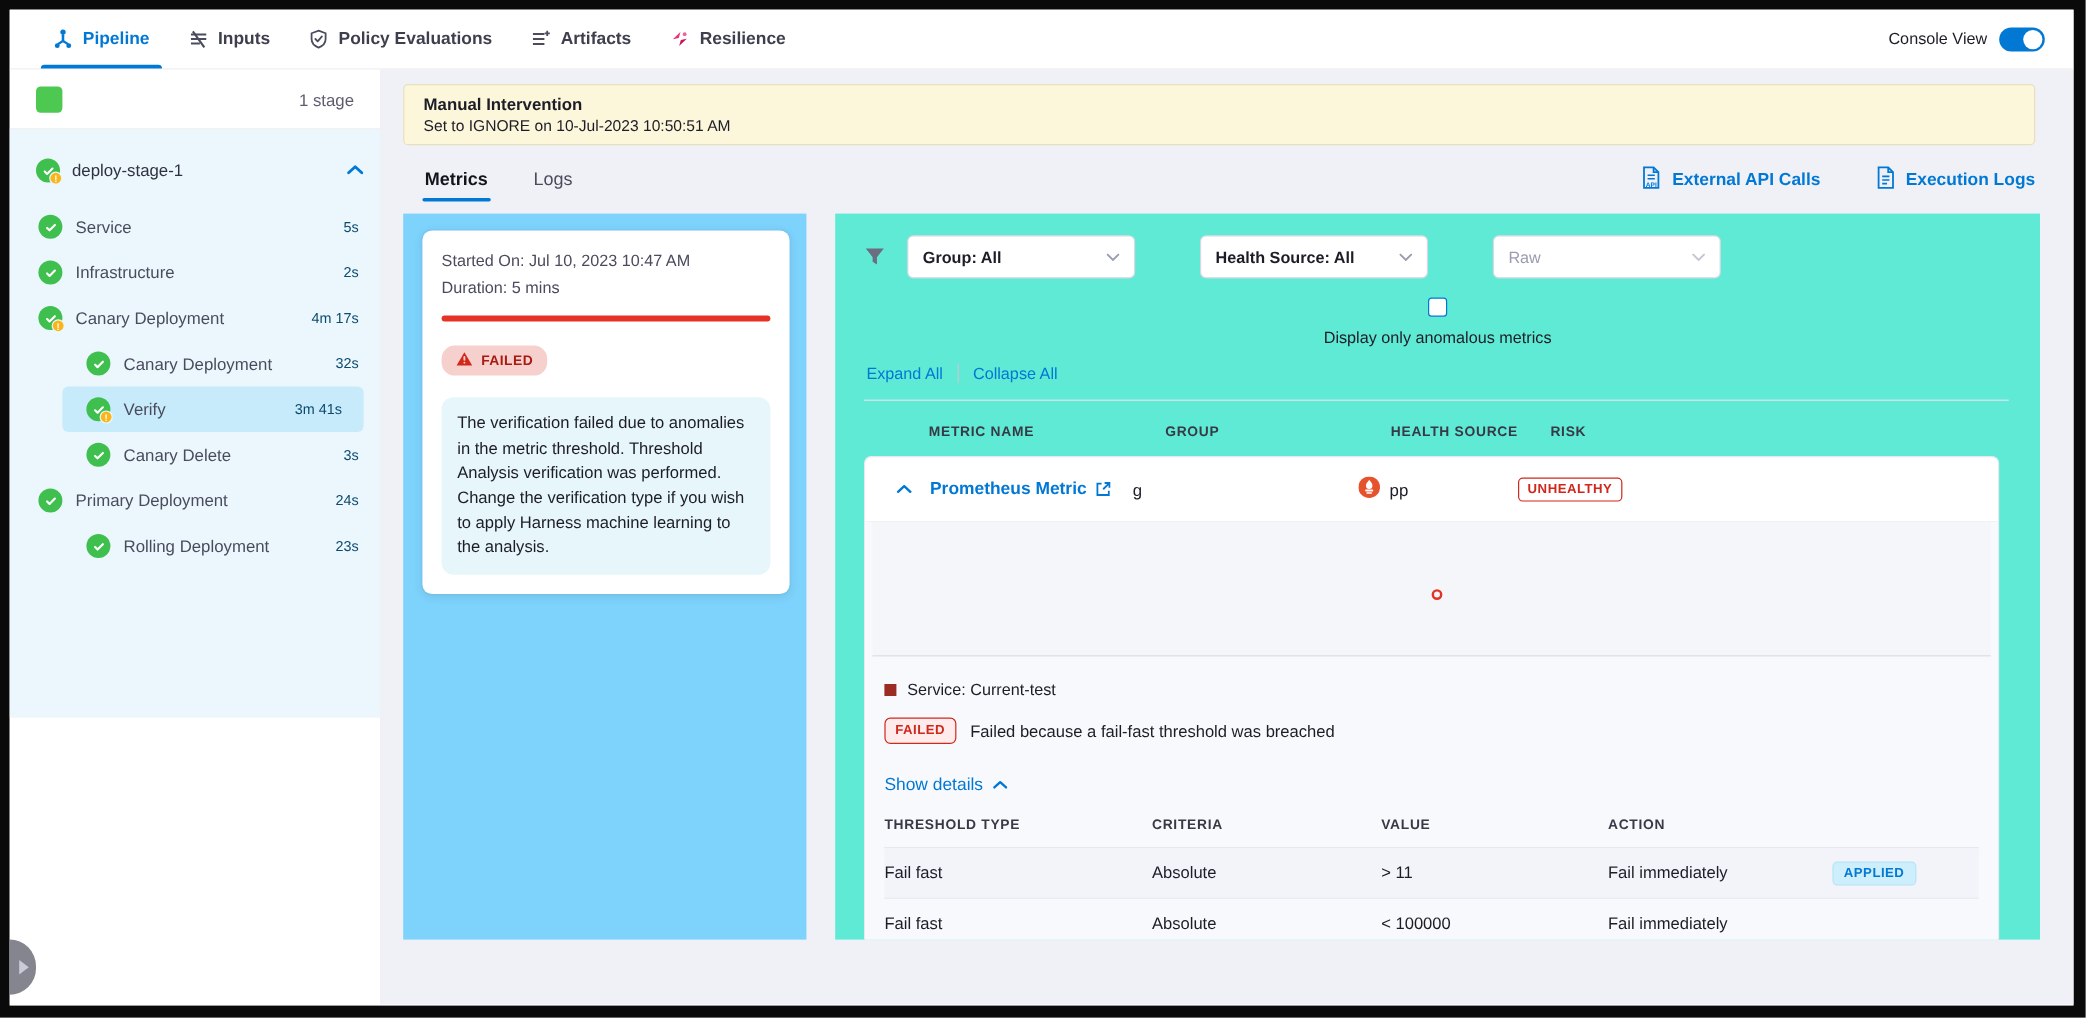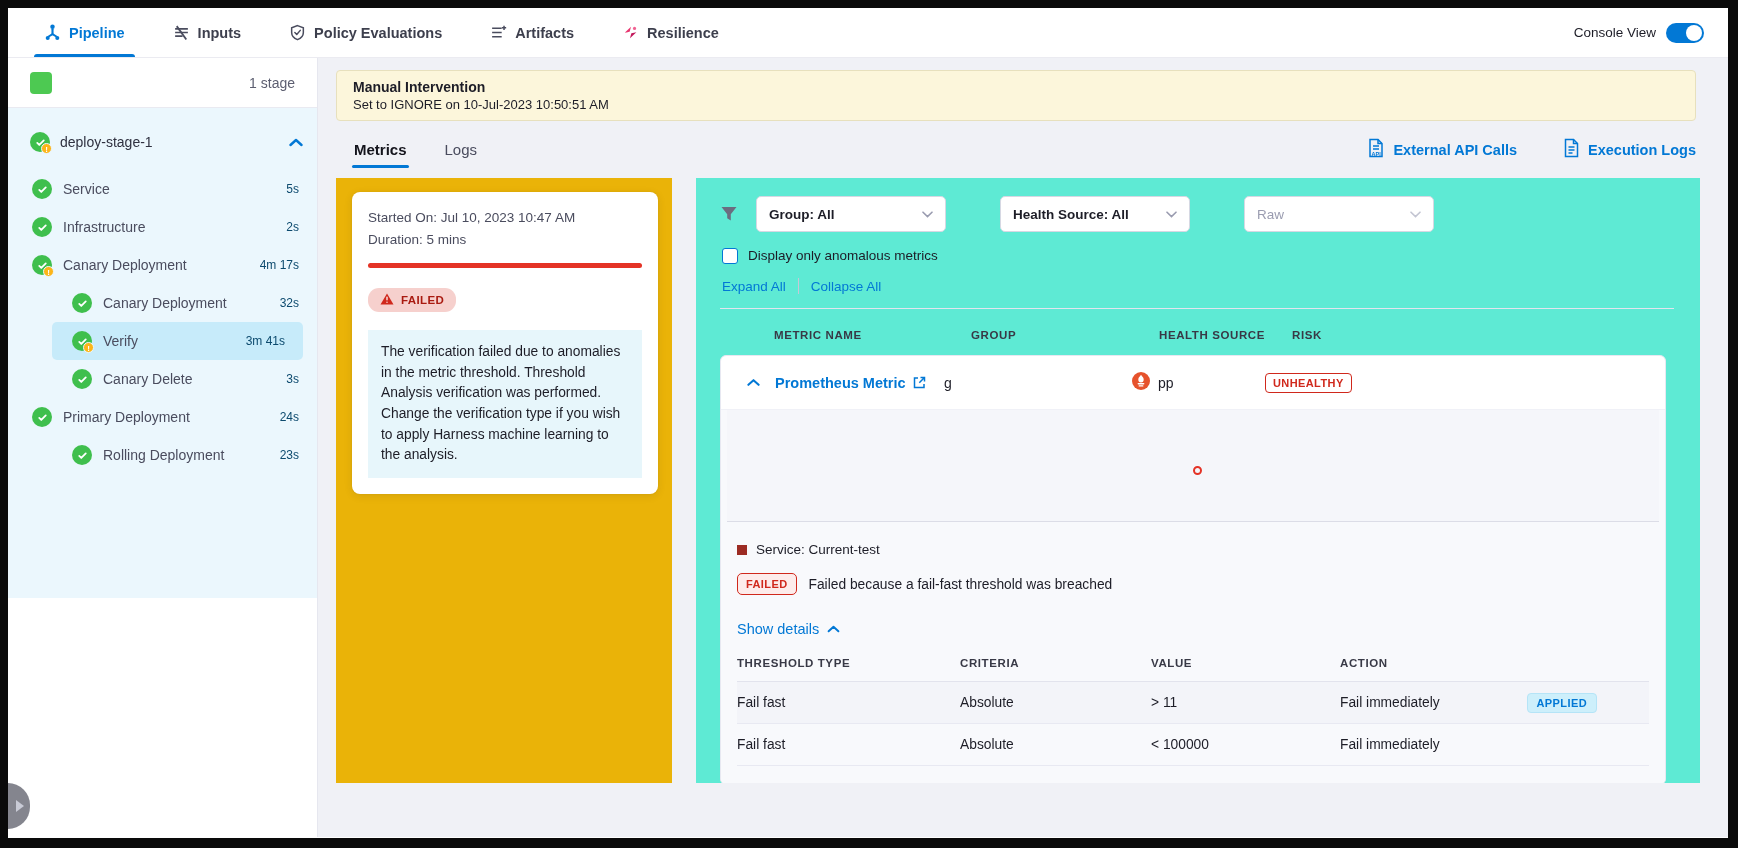--- a/index.html
+++ b/index.html
@@ -7,21 +7,21 @@
   body {
     background:#0a0a0a;
     font-family:"Liberation Sans","DejaVu Sans",sans-serif;
     padding:8px 10px 10px 8px;
   }
   .app { width:1720px; height:830px; background:#fff; position:relative; overflow:hidden; }
 
   
   .topbar { height:50px; background:#fff; border-bottom:1px solid #ebebf1;
     display:flex; align-items:stretch; padding:0 24px 0 22px; }
-  .nav-tabs { display:flex; align-items:stretch; gap:20px; }
+  .nav-tabs { display:flex; align-items:stretch; gap:4px; }
   .nav-tab { position:relative; display:flex; align-items:center; gap:8px; padding:0 14px;
     font-size:14.5px; font-weight:600; color:#3d3f4d; cursor:pointer; }
   .nav-tab .nicon { width:17px; height:17px; display:inline-flex; }
   .nav-tab.active { color:#0278d5; }
   .nav-tab.active::after { content:""; position:absolute; left:4px; right:4px; bottom:0;
     height:3px; background:#0278d5; border-radius:3px 3px 0 0; }
   .topbar-right { margin-left:auto; display:flex; align-items:center; gap:10px; }
   .console-label { font-size:13.5px; color:#1d1d27; }
   .toggle { width:38px; height:20px; border-radius:10px; background:#0278d5; position:relative; cursor:pointer; }
   .toggle .knob { position:absolute; top:2px; right:2px; width:16px; height:16px; border-radius:50%; background:#fff; }
@@ -62,39 +62,39 @@
   .banner-sub { font-size:13px; color:#1d1d27; margin-top:2px; }
 
   .tabs-row { display:flex; align-items:center; margin-top:16px; padding:0 4px;margin-left:12px; }
   .ctab { font-size:15px; color:#4a4c5e; padding:4px 2px 10px; margin-right:34px; position:relative; cursor:pointer; }
   .ctab.active { color:#14141c; font-weight:700; }
   .ctab.active::after { content:""; position:absolute; left:0; right:0; bottom:0; height:3px; background:#0278d5; border-radius:2px; }
   .hdr-links { margin-left:auto; display:flex; align-items:flex-end; gap:46px; padding-bottom:6px; }
   .hdr-link { display:flex; align-items:center; gap:8px; font-size:14.5px; font-weight:700; color:#0278d5; cursor:pointer; }
 
   .panel-area { display:flex; margin-top:10px; height:605px; }
-  .summary-col { width:336px; flex:none; background:#eab308; padding:14px 14px 0 16px; }
+  .summary-col { width:336px; flex:none; background:#7dd3fc; padding:14px 14px 0 16px; }
   .summary-card { background:#fff; border-radius:8px; box-shadow:0 2px 8px rgba(40,41,61,0.1),0 0 2px rgba(40,41,61,0.08);
     padding:18px 16px 16px; }
   .sum-line { font-size:13.5px; color:#4a4c5e; margin-bottom:7px; }
   .progress { height:5px; border-radius:3px; background:#e43326; margin:16px 0 20px; }
   .failed-pill { display:inline-flex; align-items:center; gap:7px; background:#f6d0cd; color:#a91a10;
     font-size:11.5px; font-weight:700; letter-spacing:.4px; border-radius:11px; padding:5px 12px; }
-  .info-box { margin-top:18px; background:#e7f6fb; border-radius:0; padding:12px 13px;
+  .info-box { margin-top:18px; background:#e7f6fb; border-radius:10px; padding:12px 13px;
     font-size:13.8px; line-height:1.5; color:#1d1d27; }
 
   .metrics-panel { flex:1; background:#5eead4; margin-left:24px; padding:18px 26px 0 24px; overflow:hidden; }
   .filter-row { display:flex; align-items:center; gap:18px; }
   .funnel { width:18px; height:18px; }
   .dropdown { display:flex; align-items:center; justify-content:space-between; width:190px; height:36px;
     border:1px solid #d6d8e3; border-radius:5px; background:#fff; padding:0 12px; cursor:pointer; }
   .dd-label { font-size:13.5px; font-weight:600; color:#1d1d27; }
   .dropdown.placeholder .dd-label { color:#9a9cb0; font-weight:400; }
   .dd-gap { width:18px; }
-  .checkbox-row { display:flex; align-items:flex-start; gap:10px; margin:16px 0 0 2px; }
+  .checkbox-row { display:flex; align-items:center; gap:10px; margin:16px 0 0 2px;flex-direction:column; }
   .checkbox { width:16px; height:16px; border:1.7px solid #0278d5; border-radius:3px; background:#fff; cursor:pointer; }
   .cb-label { font-size:13.5px; color:#1d1d27; }
   .expand-row { display:flex; align-items:center; gap:12px; margin:14px 0 0 2px; }
   .blue-link { font-size:13.5px; color:#0278d5; cursor:pointer; }
   .vdiv { width:1px; height:16px; background:#c6c8d6; }
   .hdivider { height:1px; background:#e3e4ee; margin:14px 0 0; }
 
   .mt-header { display:flex; padding:20px 0 14px 54px; }
   .mt-h { font-size:11.5px; font-weight:700; letter-spacing:.6px; color:#383946; }
   .mt-h.c1 { width:197px; } .mt-h.c2 { width:188px; } .mt-h.c3 { width:133px; }

